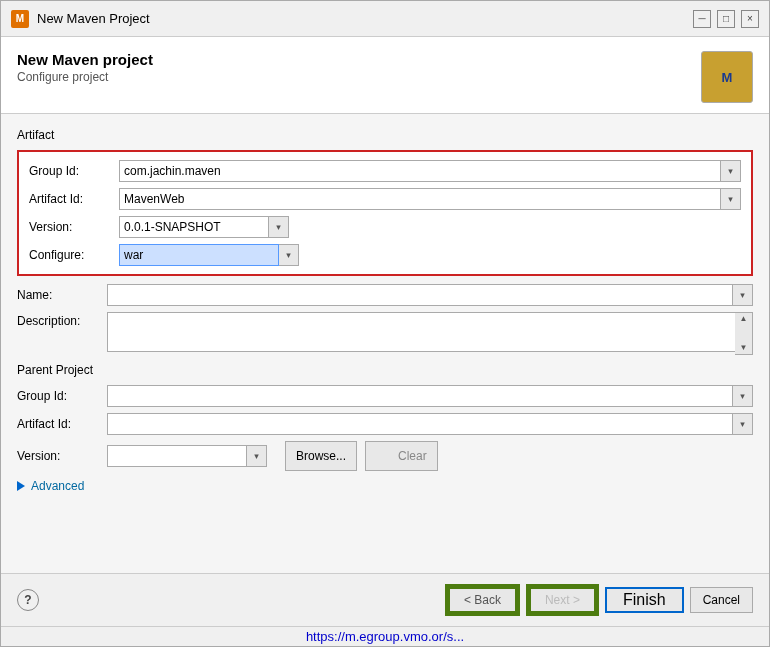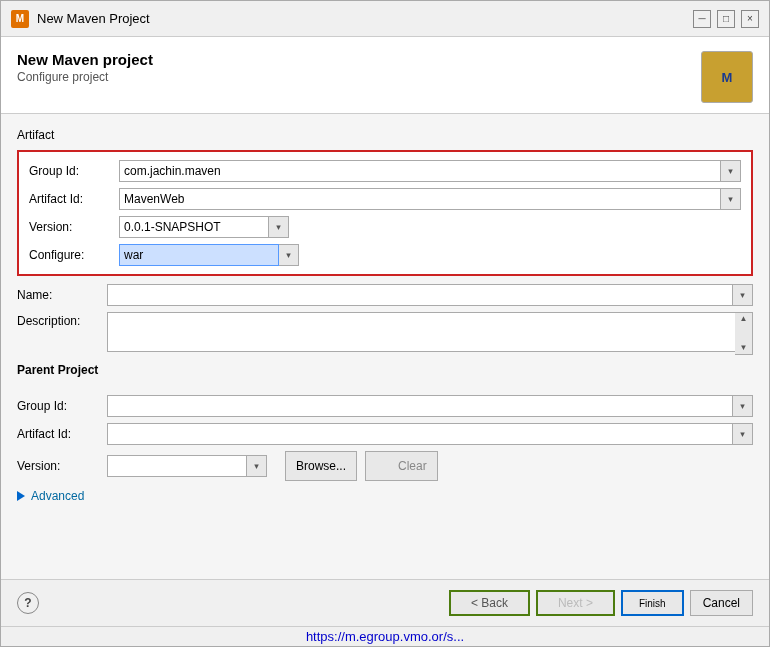--- a/index.html
+++ b/index.html
@@ -320,24 +320,24 @@
 
     .desc-scroll-btn {
       font-size: 8px;
       color: #555;
       cursor: pointer;
       line-height: 1;
     }
 
     .section-header {
       font-size: 12px;
-      font-weight: bold;
+      font-weight: normal;
       color: #000;
       margin-top: 8px;
-      margin-bottom: 18px;
+      margin-bottom: 8px;
     }
 
     .parent-section {
       margin-bottom: 6px;
     }
 
     .parent-version-row {
       display: flex;
       align-items: center;
       margin-bottom: 6px;
@@ -452,41 +452,41 @@
       font-weight: bold;
     }
 
     .footer-right {
       display: flex;
       align-items: center;
       gap: 6px;
     }
 
     .nav-btn {
-      height: 26px;
-      padding: 0 20px;
-      border: 2px solid #4d7c0f;
+      height: 32px;
+      padding: 0 14px;
+      border: 5px solid #4d7c0f;
       background: #e8e8e8;
       cursor: pointer;
       font-size: 12px;
       color: #555;
     }
 
     .nav-btn.disabled {
       color: #bbb;
       cursor: default;
     }
 
     .finish-btn {
       height: 26px;
       padding: 0 16px;
       border: 2px solid #0066cc;
       background: #e8e8e8;
       cursor: pointer;
-      font-size: 10px;
+      font-size: 16px;
       color: #000;
       font-weight: normal;
     }
 
     .cancel-btn {
       height: 26px;
       padding: 0 12px;
       border: 1px solid #aaa;
       background: #e8e8e8;
       cursor: pointer;

